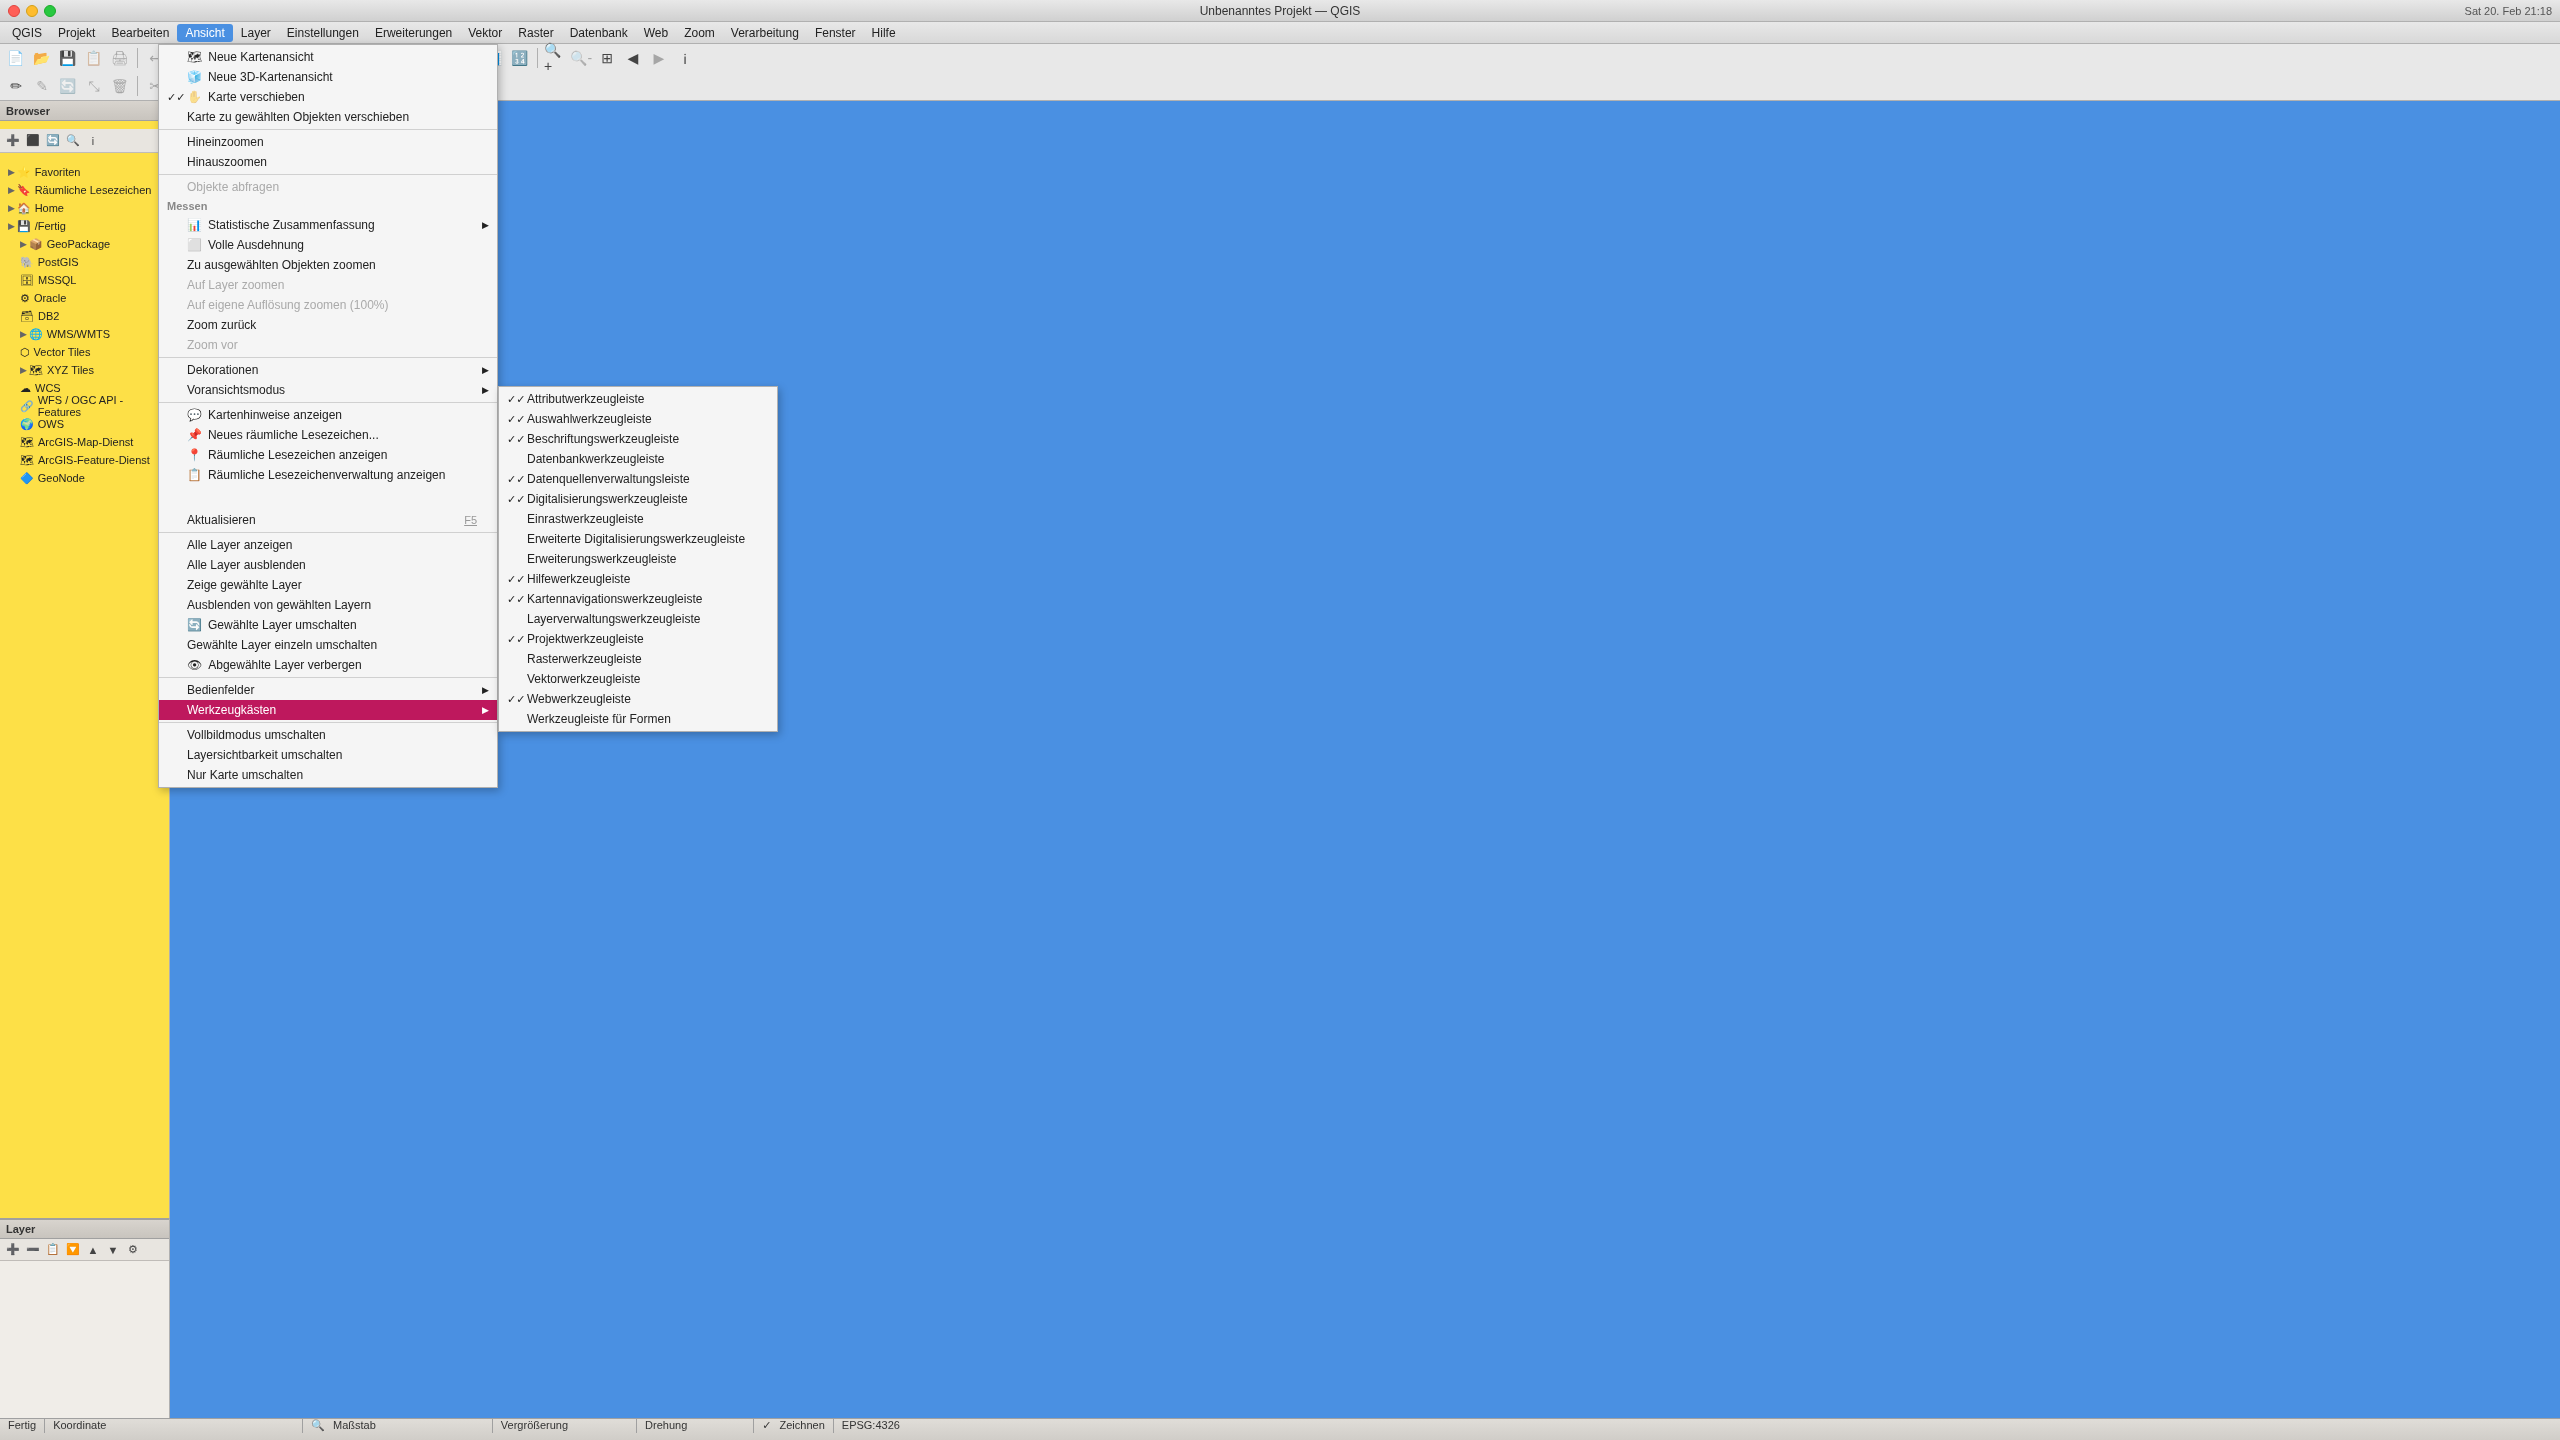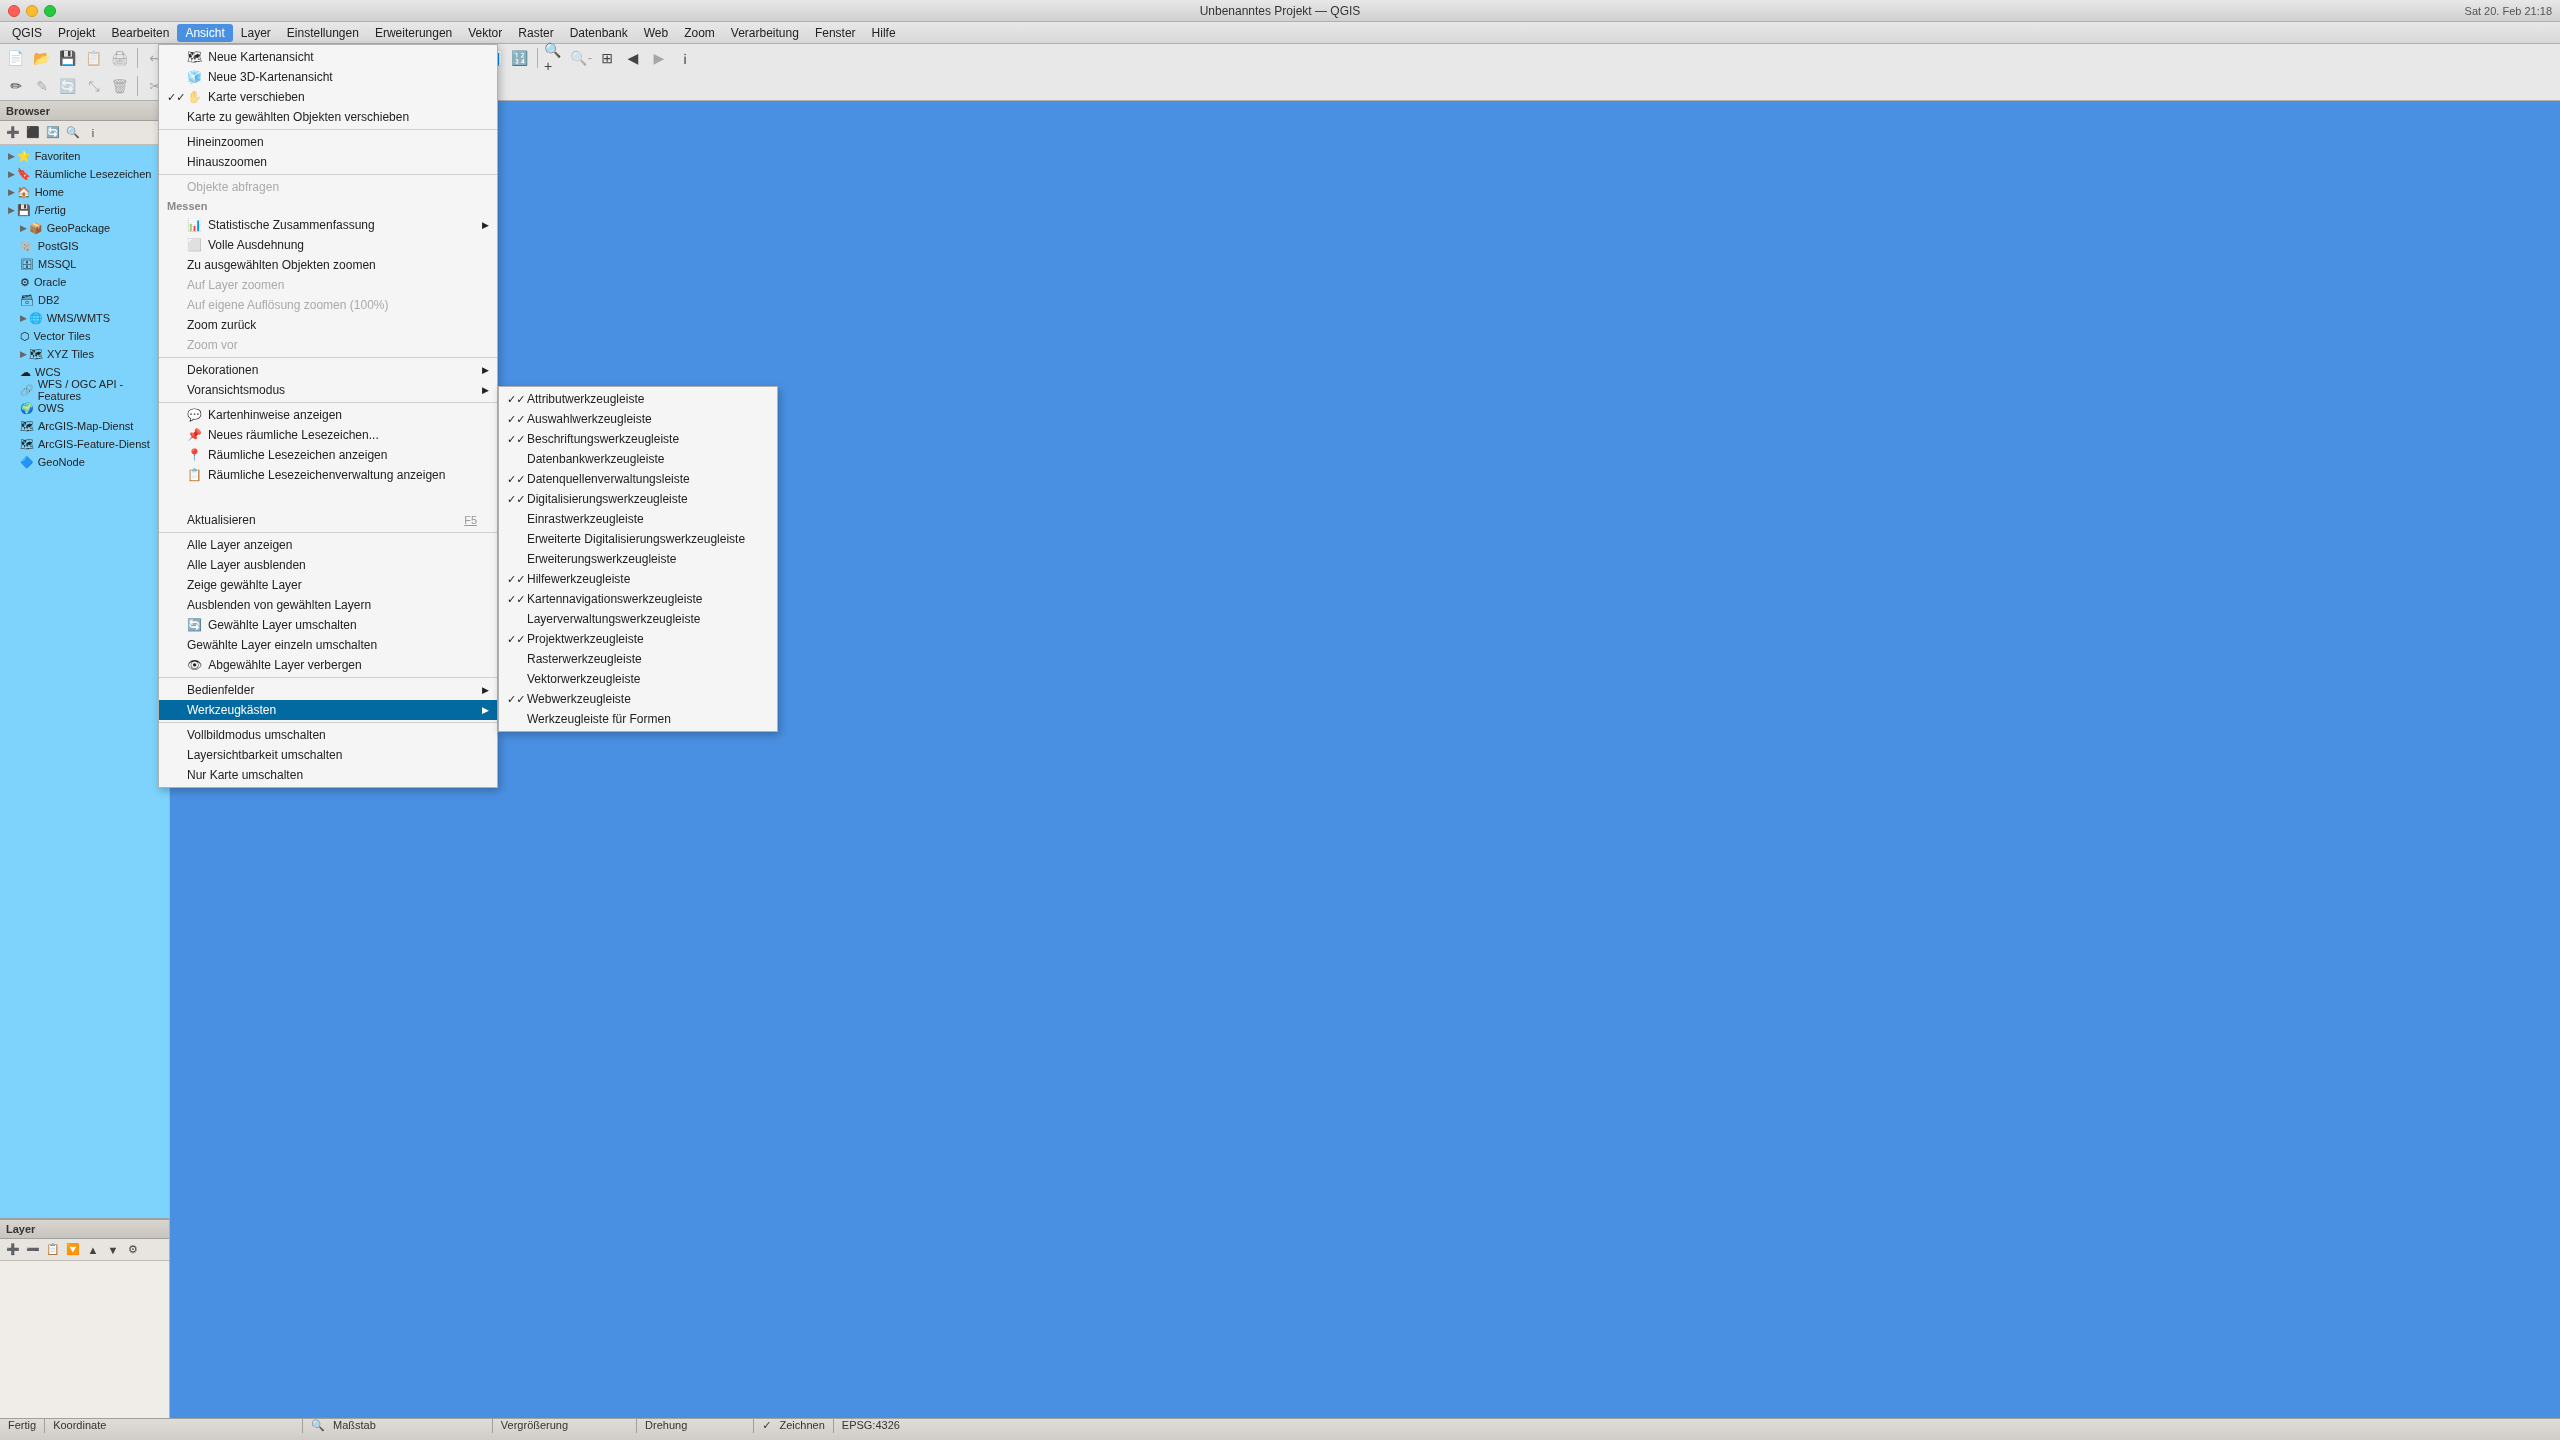--- a/index.html
+++ b/index.html
@@ -98,24 +98,25 @@
     
     #content-area {
       display: flex;
       flex: 1;
       overflow: hidden;
     }
 
     
     #browser-panel {
       width: 170px;
-      background: #7dd3fc;
+      background: #fde047;
       border-right: 1px solid #b0b0b0;
       display: flex;
       flex-direction: column;
+      gap: 8px;
     }
     #browser-header {
       height: 20px;
       background: linear-gradient(to bottom, #d8d4ce, #c8c4be);
       border-bottom: 1px solid #a0a0a0;
       display: flex;
       align-items: center;
       padding: 0 6px;
       font-size: 11px;
       font-weight: bold;
@@ -237,21 +238,21 @@
     .dropdown-item {
       display: flex;
       align-items: center;
       padding: 3px 20px 3px 28px;
       font-size: 12px;
       color: #222;
       cursor: pointer;
       height: 20px;
       position: relative;
     }
-    .dropdown-item.highlighted { background: #0369a1; color: white; }
+    .dropdown-item.highlighted { background: #be185d; color: white; }
     .dropdown-item.disabled { color: #aaa; cursor: default; }
     .dropdown-item.has-sub::after {
       content: '▶';
       position: absolute;
       right: 8px;
       font-size: 9px;
     }
     .dropdown-item .checkmark {
       position: absolute;
       left: 8px;

